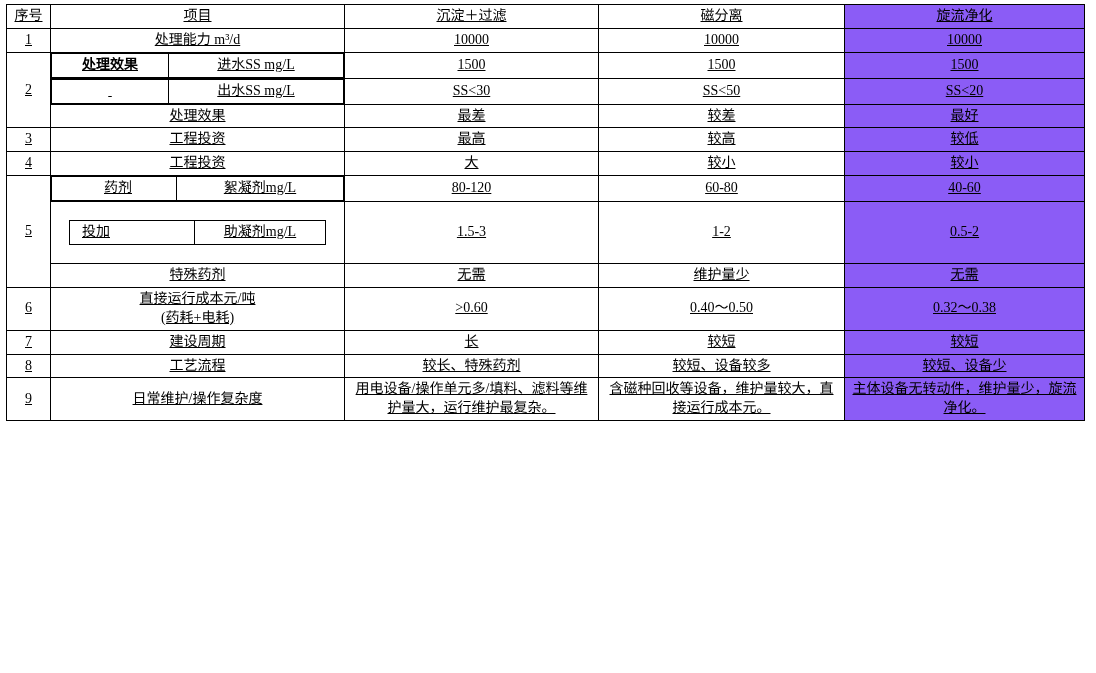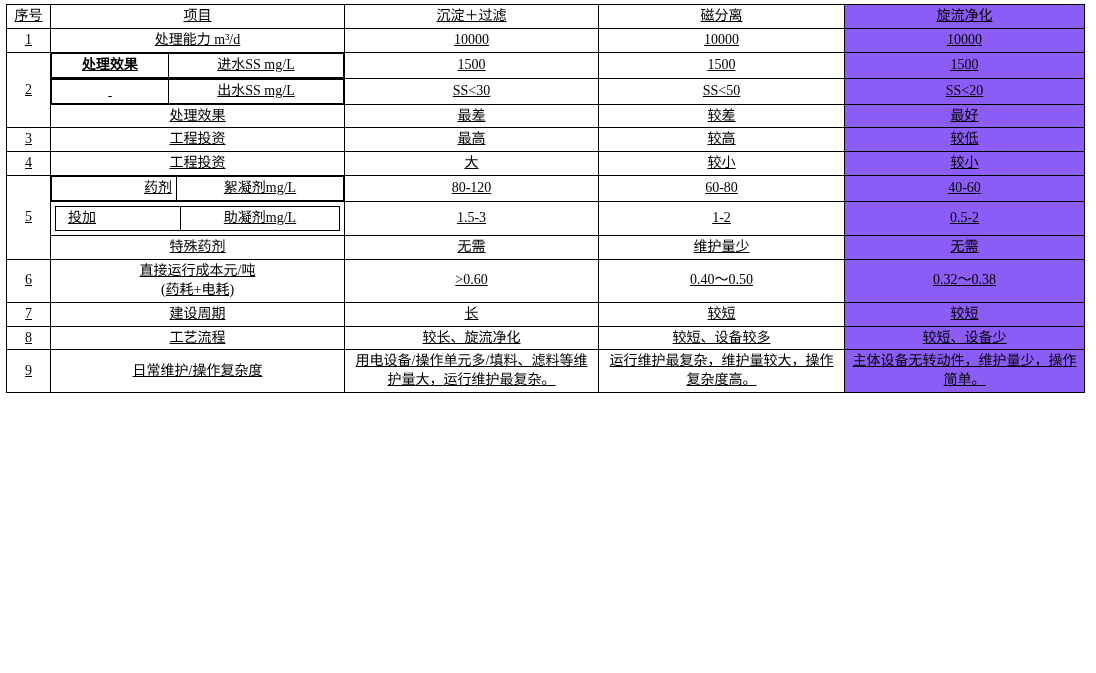--- a/index.html
+++ b/index.html
@@ -166,32 +166,32 @@
         <td>较小</td>
         <td class="shaded">较小</td>
       </tr>
 
       <tr>
         <td class="idx" rowspan="3">5</td>
         <td style="padding:0;">
           <table class="inner">
             <tbody>
                 <tr>
-              <td style="width:108px; border-right:1px solid #000; text-align:right; padding-left:12px;">药剂</td>
+              <td style="width:108px; border-right:1px solid #000; text-align:center; padding-left:12px;">药剂</td>
               <td class="sub" style="padding:2px 4px;">絮凝剂mg/L</td>
             </tr>
           </tbody>
             </table>
         </td>
         <td>80-120</td>
         <td>60-80</td>
         <td class="shaded">40-60</td>
       </tr>
       <tr>
-        <td style="padding:4px;border-radius:6px;">
+        <td style="padding:18px;border-radius:6px;">
           <table class="inner">
             <tbody>
                 <tr>
               <td style="width:108px; border-right:1px solid #000; text-align:left; padding-left:12px;">投加</td>
               <td class="sub" style="padding:2px 4px;">助凝剂mg/L</td>
             </tr>
           </tbody>
             </table>
         </td>
         <td>1.5-3</td>
@@ -220,28 +220,28 @@
         <td class="idx">7</td>
         <td>建设周期</td>
         <td>长</td>
         <td>较短</td>
         <td class="shaded">较短</td>
       </tr>
 
       <tr>
         <td class="idx">8</td>
         <td>工艺流程</td>
-        <td>较长、旋流净化</td>
+        <td>较长、特殊药剂</td>
         <td>较短、设备较多</td>
         <td class="shaded">较短、设备少</td>
       </tr>
 
       <tr>
         <td class="idx">9</td>
         <td>日常维护/操作复杂度</td>
         <td class="multiline">用电设备/操作单元多/填料、滤料等维护量大，运行维护最复杂。</td>
-        <td class="multiline">运行维护最复杂，维护量较大，操作复杂度高。</td>
-        <td class="multiline shaded">主体设备无转动件，维护量少，操作简单。</td>
+        <td class="multiline">含磁种回收等设备，维护量较大，直接运行成本元。</td>
+        <td class="multiline shaded">主体设备无转动件，维护量少，旋流净化。</td>
       </tr>
 
     </tbody>
   </table>
 </div>
 
 </body></html>

